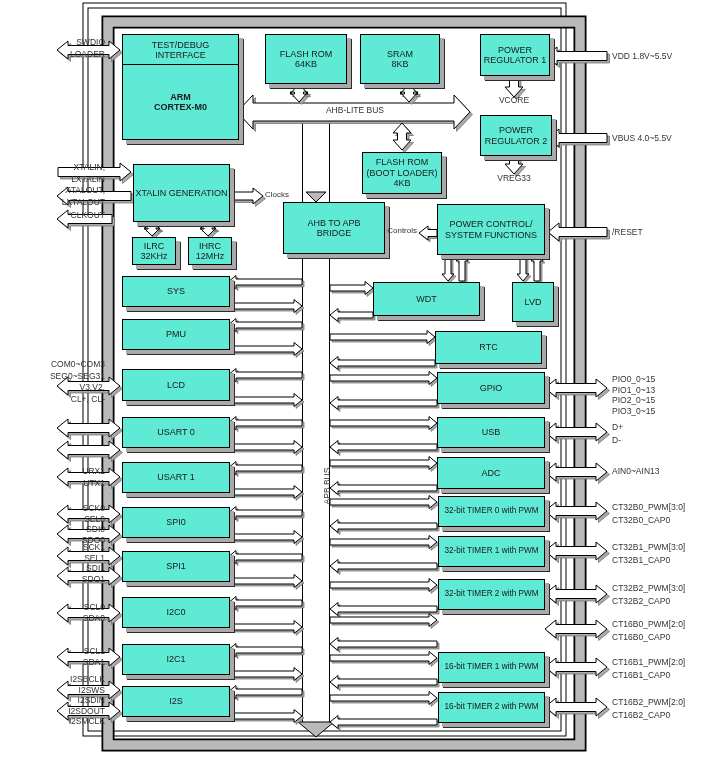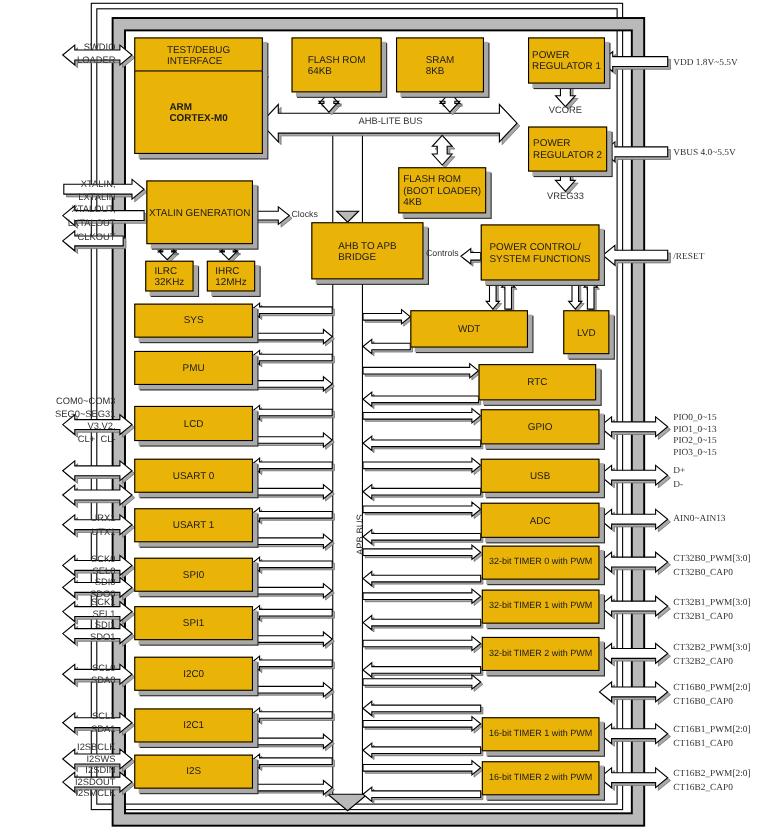--- a/index.html
+++ b/index.html
@@ -1,28 +1,28 @@
 <!DOCTYPE html>
 <html><head>
 <meta charset="utf-8">
 <style>
   html,body{margin:0;padding:0;background:#fff;}
   #canvas{position:relative;width:701px;height:757px;background:#fff;overflow:hidden;
           font-family:"Liberation Sans","DejaVu Sans",sans-serif;color:#222;}
   #wires{position:absolute;left:0;top:0;z-index:1;}
-  .bx{position:absolute;z-index:2;background:#eab308;border:1px solid #000;
+  .bx{position:absolute;z-index:2;background:#5eead4;border:1px solid #000;
       box-shadow:4px 4px 0 #a9a9a9,5px 5px 0 #2b2b2b;
-      display:flex;align-items:center;justify-content:center;text-align:left;
+      display:flex;align-items:center;justify-content:center;text-align:center;
       white-space:pre-line;font-size:9px;line-height:10.5px;color:#1a1a1a;}
   .bold{font-weight:bold;}
   .tiny{font-size:8.2px;}
   .plg{position:absolute;left:0;width:57px;text-align:right;font-size:8.5px;
        line-height:12px;color:#333;z-index:3;padding-left:48px;}
   .prg{position:absolute;left:612px;width:88px;text-align:left;font-size:8.5px;
-       line-height:12px;color:#333;z-index:3;font-family:Liberation Serif, serif;}
+       line-height:12px;color:#333;z-index:3;}
   .flbl{position:absolute;z-index:3;font-size:8.5px;color:#333;}
   .ctr{text-align:center;}
   .ov{text-decoration:overline;}
 </style>
 </head>
 <body>
 
 <div id="canvas">
   <svg id="wires" width="701" height="757" viewBox="0 0 701 757">
       <rect x="83" y="3" width="483" height="733" fill="none" stroke="#000" stroke-width="1"></rect>

